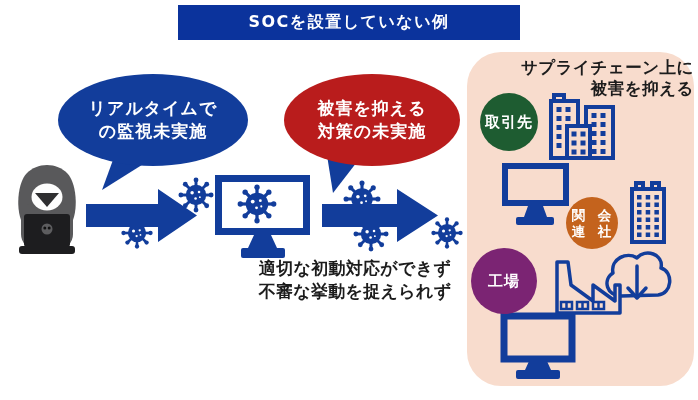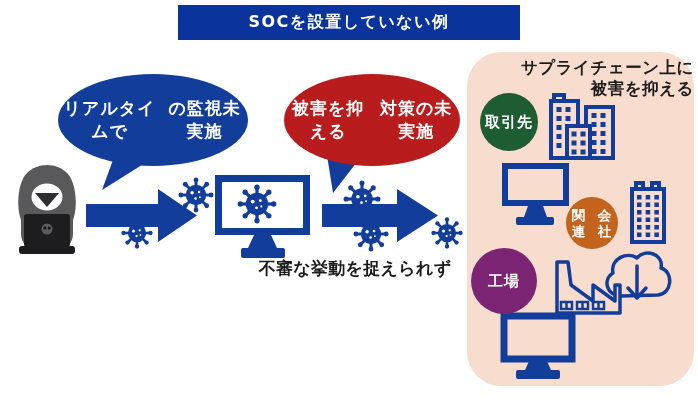--- a/index.html
+++ b/index.html
@@ -11,21 +11,21 @@
   .banner {
     left:178px; top:5px; width:342px; height:35px;
     background:var(--banner-blue);
     color:#fff; font-size:16px; font-weight:bold; letter-spacing:1.5px;
     display:flex; align-items:center; justify-content:center;
     z-index:2;
   }
   .bubble {
     background:var(--graphic-blue); border-radius:50%;
     color:#fff; font-weight:bold; font-size:17px; line-height:1.35; letter-spacing:1px;
-    display:flex; flex-direction:row; align-items:center; justify-content:center;
+    display:flex; flex-direction:column; align-items:center; justify-content:center;
     text-align:center; z-index:2;
   }
   .bubble1 { left:58px; top:74px; width:190px; height:92px; }
   .bubble2 { left:284px; top:74px; width:176px; height:92px; }
 
   .caption {
     font-weight:bold; font-size:17px; color:#1c1c1c; letter-spacing:0.3px;
     text-align:center; line-height:1.36; z-index:2;
   }
   .caption1 { left:4px; top:257px; width:246px; }
@@ -229,20 +229,21 @@
   <div class="abs bubble bubble1" style="background-color: rgb(18, 61, 155);">
     <span>リアルタイムで</span>
     <span>の監視未実施</span>
   </div>
   <div class="abs bubble bubble2" style="background-color: #b91c1c;">
     <span>被害を抑える</span>
     <span>対策の未実施</span>
   </div>
 
   <div class="abs caption caption2">
+    <div>適切な初動対応ができず</div>
     <div>不審な挙動を捉えられず</div>
   </div>
 
   <div class="abs panel-title">
     <div>サプライチェーン上に</div>
     <div>被害を抑える</div>
   </div>
 
   <div class="abs node node-partner" style="background-color: rgb(30, 92, 49);">
     <span>取引</span>

